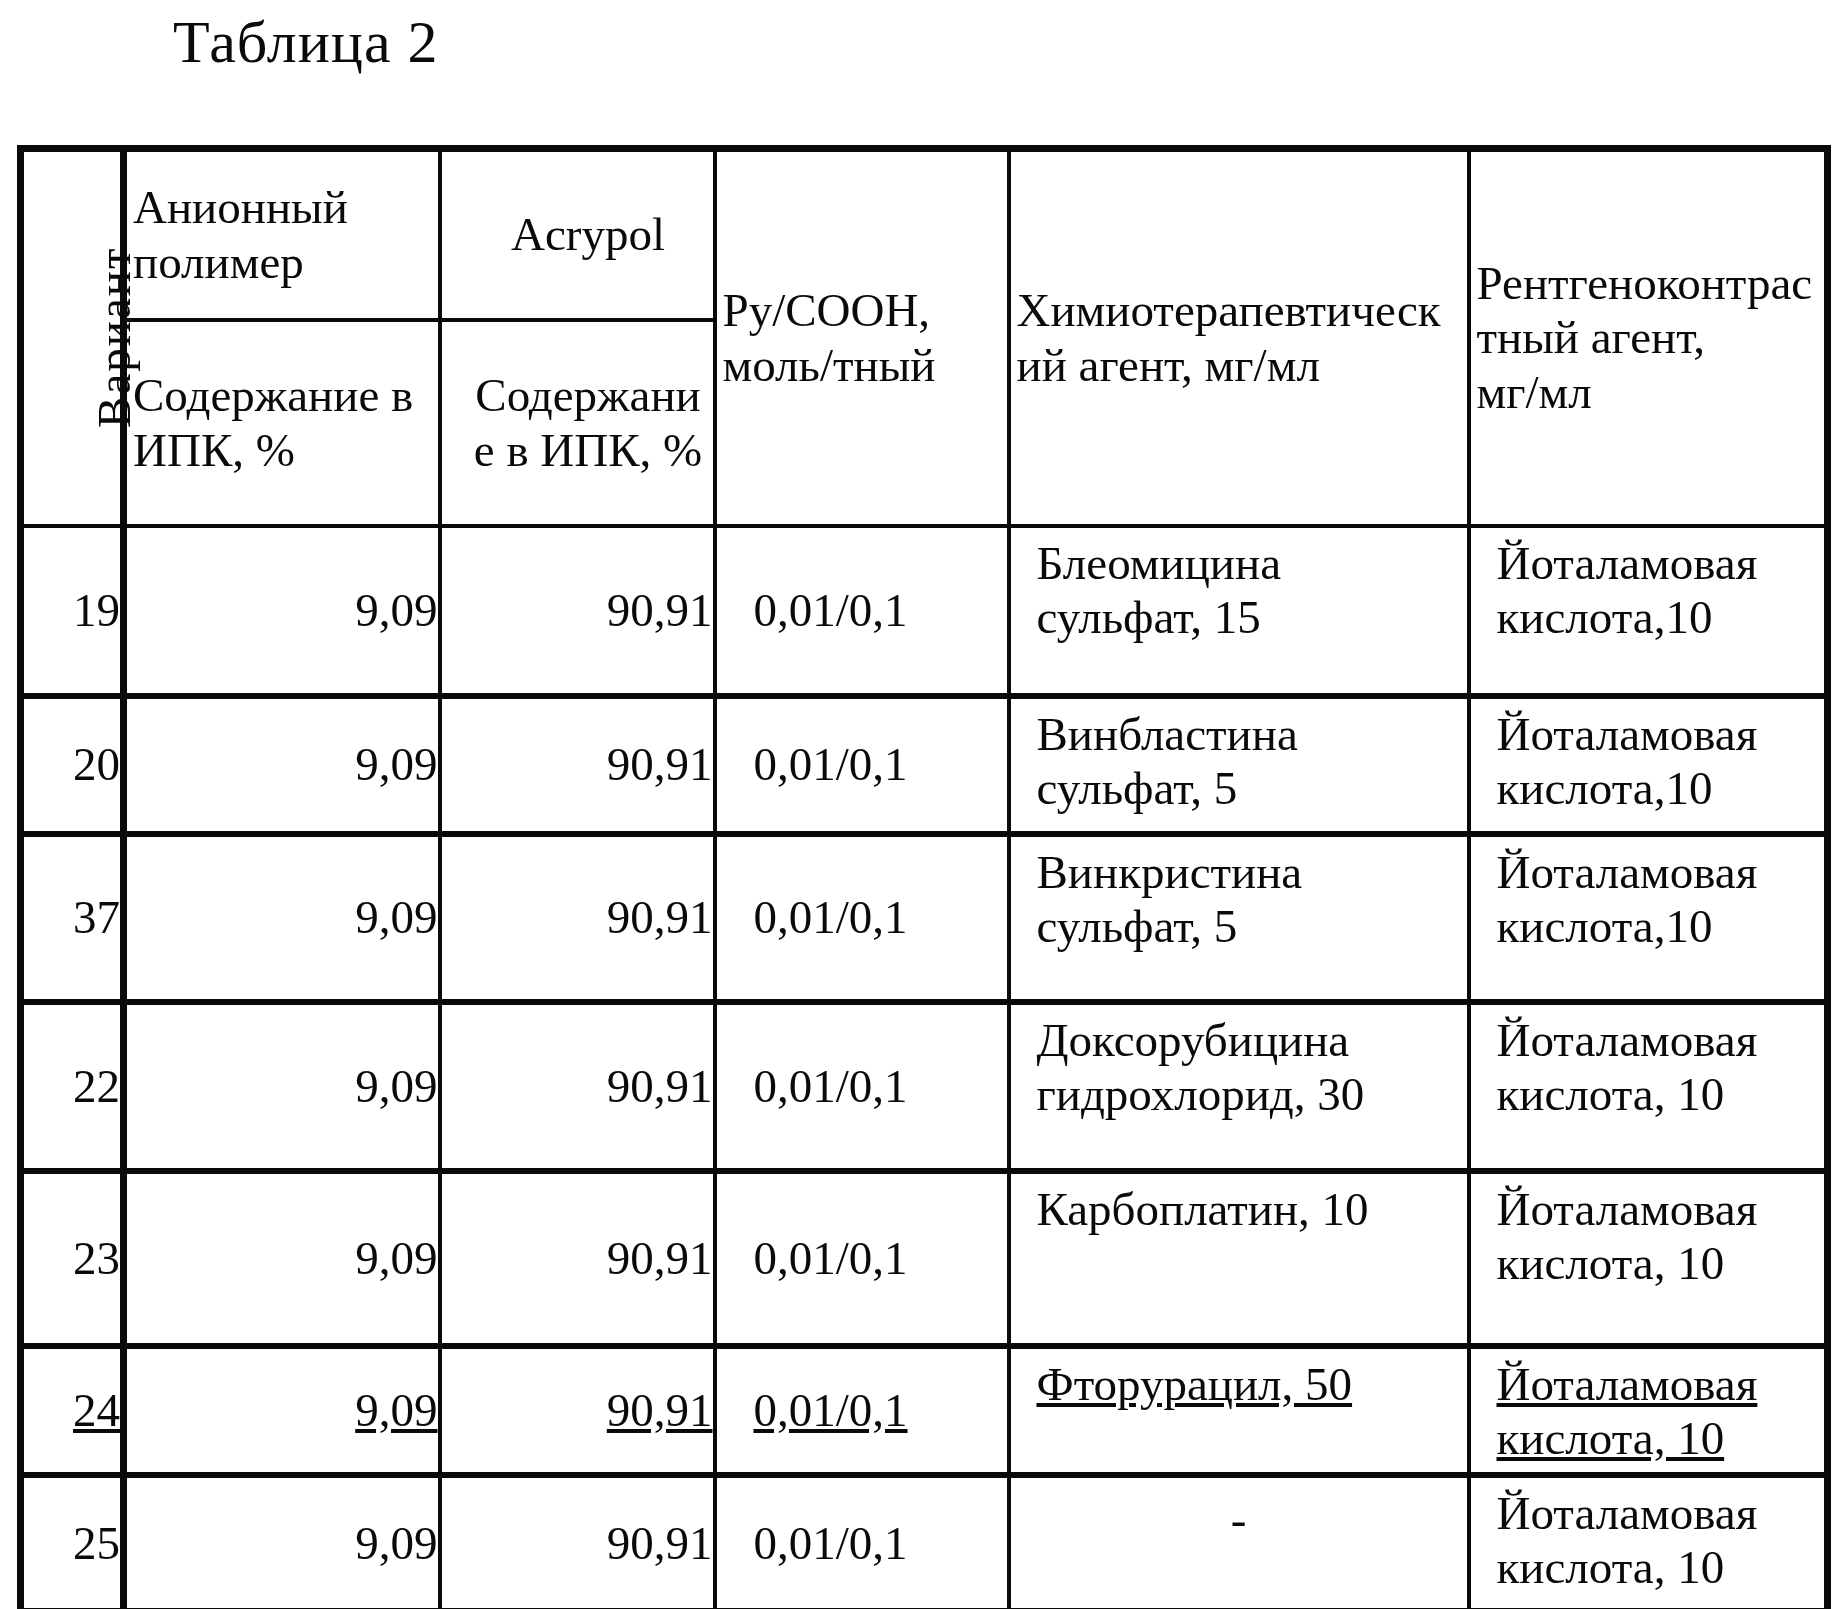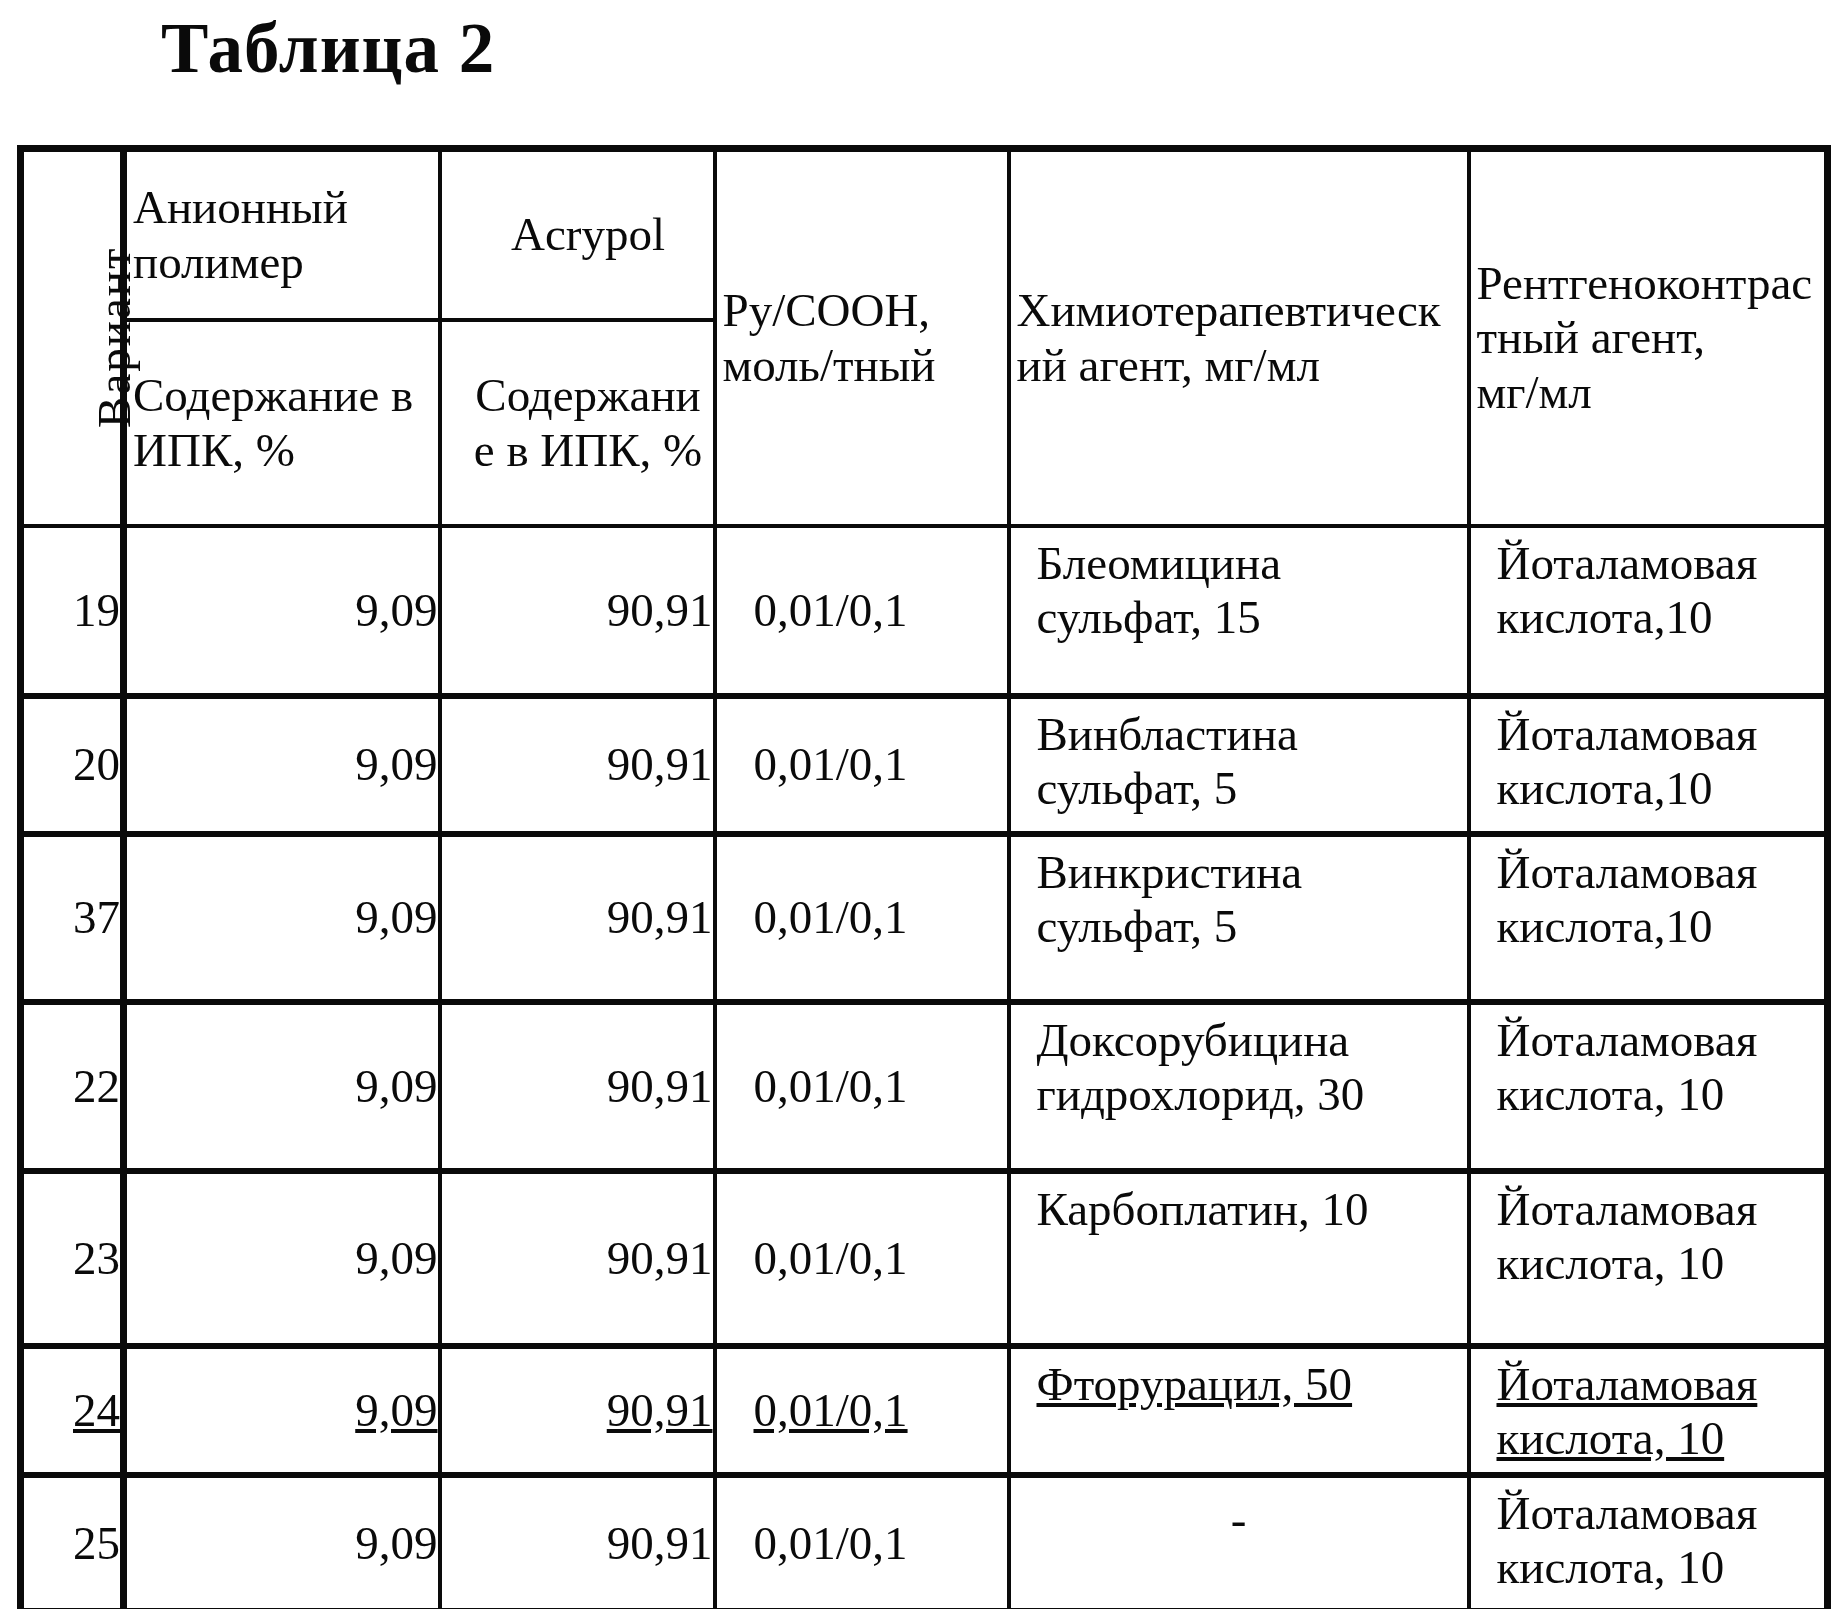--- a/index.html
+++ b/index.html
@@ -6,23 +6,23 @@
   body {
     width: 1845px; height: 1609px;
     background: #ffffff;
     font-family: "Liberation Serif", "DejaVu Serif", serif;
     color: #0a0a0a;
     position: relative;
     overflow: hidden;
   }
   .page-title {
     position: absolute;
-    left: 161px; top: 8px;
-    font-size: 71px;
-    font-weight: bold;
+    left: 173px; top: 8px;
+    font-size: 60px;
+    font-weight: normal;
     letter-spacing: 1px;
     white-space: pre;
   }
   table.doc-table {
     position: absolute;
     left: 17px; top: 145px;
     width: 1807px; height: 1450px;
     border-collapse: collapse;
     table-layout: fixed;
     border: 7px solid #0a0a0a;

